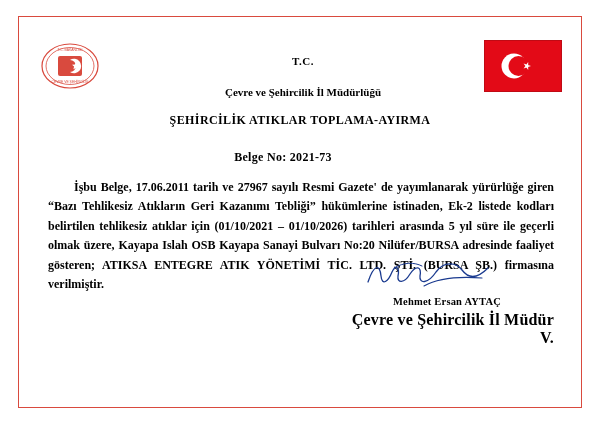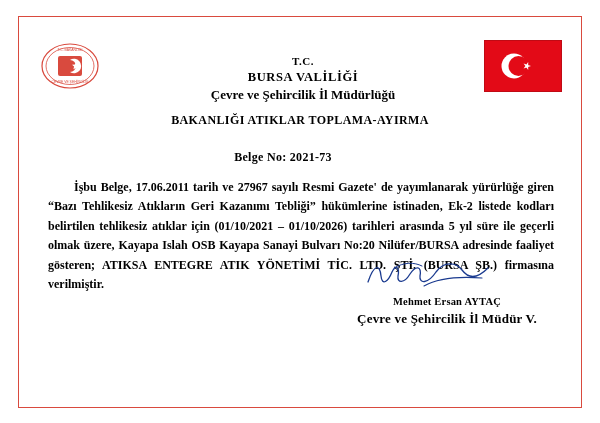--- a/index.html
+++ b/index.html
@@ -71,22 +71,23 @@
     font-size: 11px;
     font-weight: bold;
     letter-spacing: 0.5px;
   }
   .header-text .l2 {
     font-size: 12.5px;
     font-weight: bold;
     letter-spacing: 0.6px;
   }
   .header-text .l3 {
-    font-size: 13px;
-    font-weight: bold;
+    font-size: 11px;
+    font-weight: bold;
+    margin-top: 16px;
   }
   .title-block {
     position: absolute;
     left: 40px;
     top: 112px;
     width: 520px;
     text-align: center;
   }
   .title-block .t1,
   .title-block .t2 {
@@ -132,24 +133,25 @@
     position: relative;
   }
   .signature svg { position: absolute; left: 24px; top: -2px; }
   .sign-name {
     font-size: 10.5px;
     font-weight: bold;
     letter-spacing: 0.2px;
     margin-top: 8px;
   }
   .sign-title {
-    font-size: 13px;
+    font-size: 16px;
     font-weight: bold;
     letter-spacing: 0.2px;
     margin-top: 4px;
+    text-align: right;
   }
 </style>
 </head>
 <body>
 
 <div class="page">
 
   <div class="doc-border"></div>
 
   <div class="header-zone">
@@ -161,36 +163,35 @@
         <rect x="18" y="14" width="24" height="20" rx="2" fill="#d94a3e"></rect>
         <path d="M24 24a6 6 0 1 0 6-6 7.2 7.2 0 1 1 0 12 6 6 0 0 1-6-6z" fill="#ffffff"></path>
         <polygon points="36,20 37.2,22.6 40,22.8 37.9,24.6 38.6,27.3 36,25.9 33.4,27.3 34.1,24.6 32,22.8 34.8,22.6" fill="#ffffff"></polygon>
         <text x="30" y="41" font-family="'Liberation Sans', sans-serif" font-size="3.4" fill="#d94a3e" text-anchor="middle">ÇEVRE VE ŞEHİRCİLİK</text>
         <text x="30" y="9" font-family="'Liberation Sans', sans-serif" font-size="3.4" fill="#d94a3e" text-anchor="middle">T.C. BAKANLIĞI</text>
       </svg>
     </div>
 
     <div class="header-text">
       <div class="l1">T.C.</div>
-      <div class="l2">BURSA VALİLİĞİ</div>
       <div class="l3">Çevre ve Şehircilik İl Müdürlüğü</div>
     </div>
 
     <div class="flag">
       <svg width="76" height="50" viewBox="0 0 76 50" xmlns="http://www.w3.org/2000/svg">
         <rect width="76" height="50" fill="#e30a17"></rect>
         <circle cx="29" cy="25" r="12.5" fill="#ffffff"></circle>
         <circle cx="33.5" cy="25" r="10" fill="#e30a17"></circle>
         <polygon points="46,25 38.6,22.6 43.2,28.9 43.2,21.1 38.6,27.4" fill="#ffffff"></polygon>
       </svg>
     </div>
   </div>
 
   <div class="title-block">
-    <div class="t1">BAKANLIĞI ATIKLAR TOPLAMA-AYIRMA</div>
+    <div class="t1">ŞEHİRCİLİK ATIKLAR TOPLAMA-AYIRMA</div>
   </div>
 
   <div class="belge-no">Belge No: 2021-73</div>
 
   <div class="body-text"><span class="indent"></span><span>İşbu Belge, 17.06.2011 tarih ve 27967 sayılı Resmi Gazete' de yayımlanarak yürürlüğe giren “Bazı Tehlikesiz Atıkların Geri Kazanımı Tebliği” hükümlerine istinaden, Ek-2 listede kodları belirtilen tehlikesiz atıklar için (01/10/2021 – 01/10/2026) tarihleri arasında 5 yıl süre ile geçerli olmak üzere, Kayapa Islah OSB Kayapa Sanayi Bulvarı No:20 Nilüfer/BURSA adresinde faaliyet gösteren; ATIKSA ENTEGRE ATIK YÖNETİMİ TİC. LTD. ŞTİ. (BURSA ŞB.) firmasına verilmiştir.</span></div>
 
   <div class="sign-block">
     <div class="signature">
       <svg width="140" height="30" viewBox="0 0 140 30" xmlns="http://www.w3.org/2000/svg">
         <path d="M4 22 C10 4, 16 4, 17 16 C18 26, 24 22, 28 12 C31 5, 36 6, 34 16 C33 23, 40 24, 46 14 C52 5, 58 6, 56 16 C55 24, 64 24, 72 12 C80 1, 92 2, 98 10 C104 18, 112 20, 124 8" fill="none" stroke="#1a3a8f" stroke-width="1.3" stroke-linecap="round"></path>

